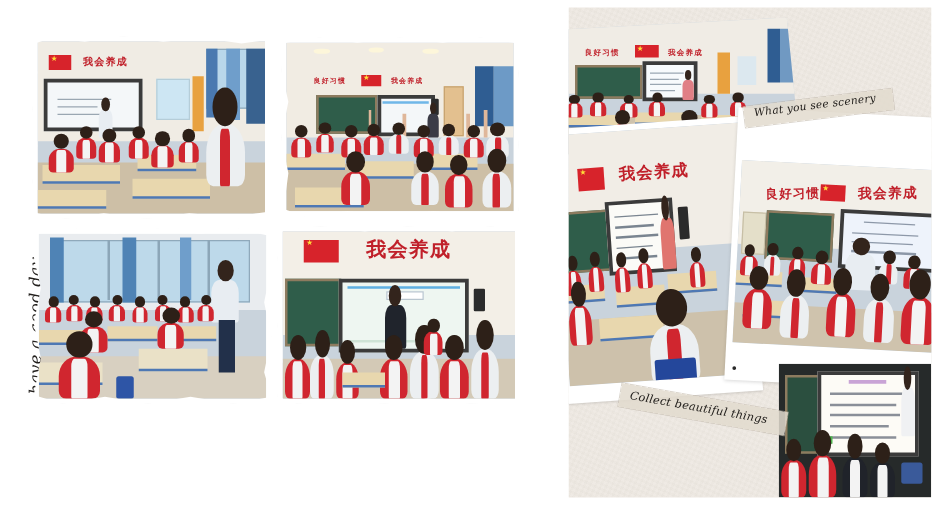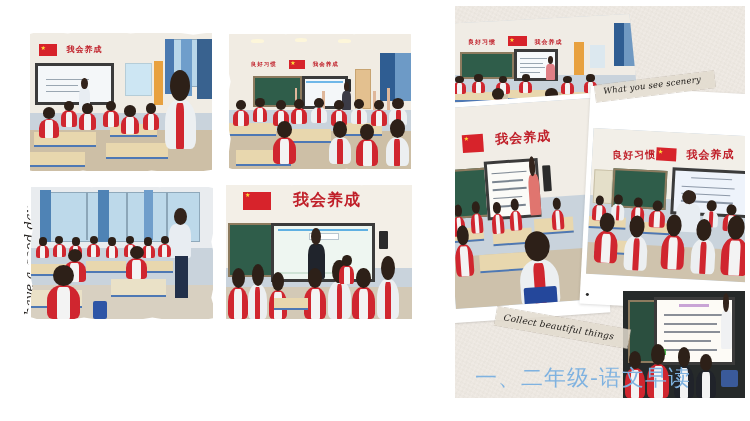--- a/index.html
+++ b/index.html
@@ -465,17 +465,16 @@
         <div class="chairbk" style="left:80%;top:74%;width:14%;height:16%;background:#3a5a9a;"></div>
       </div>
     </div>
 
     <div class="tape" style="left:140px; top:72px; width:120px; height:17px; transform:rotate(-7deg);"></div>
     <div class="handwrite" style="left:148px; top:74px; font-size:8.5px; transform:rotate(-7deg);">What you see scenery</div>
 
     <div class="tape" style="left:40px; top:312px; width:135px; height:19px; transform:rotate(10deg);"></div>
     <div class="handwrite" style="left:48px; top:316px; font-size:9px; transform:rotate(10deg);">Collect beautiful things</div>
 
-    <div id="slide-title" style="left:20px; top:357px; font-size:22px;">一、二年级-语文早读</div>
 
   </div>
 
 </div>
 
 </body></html>

